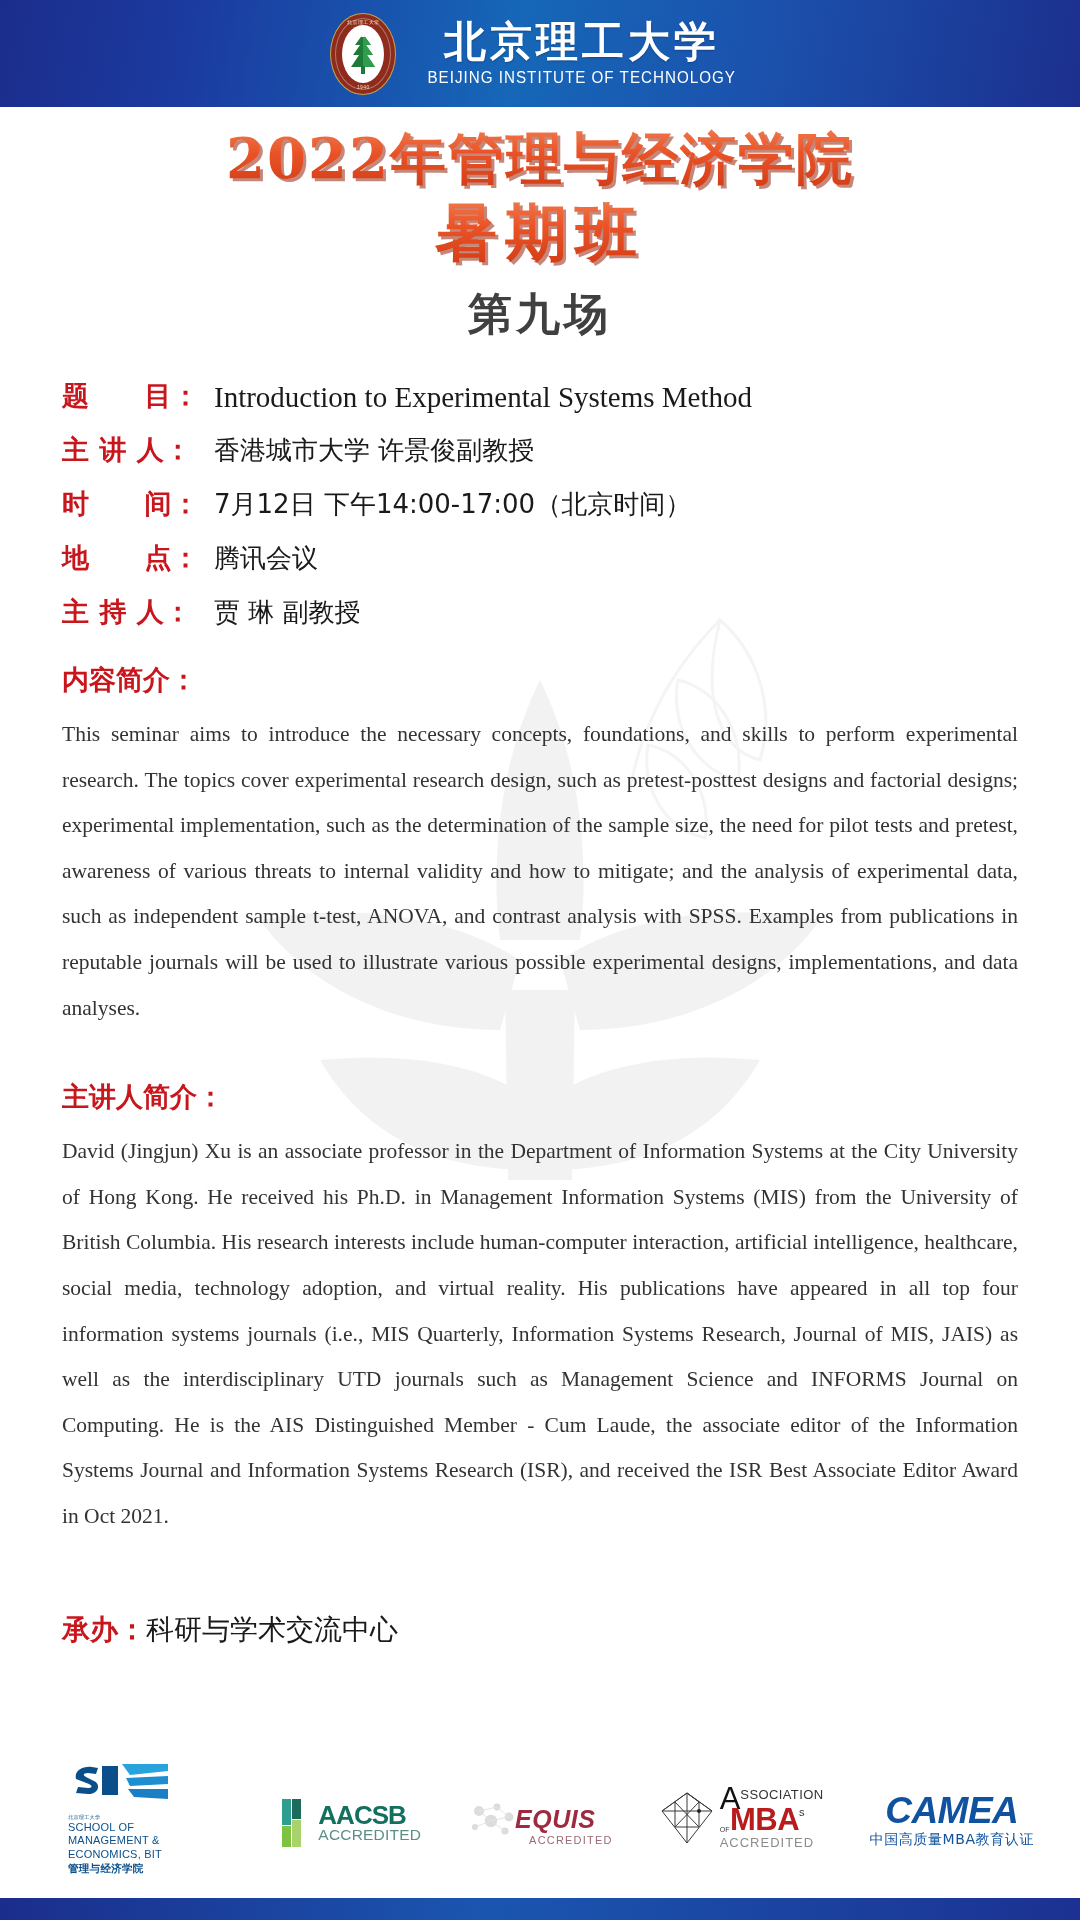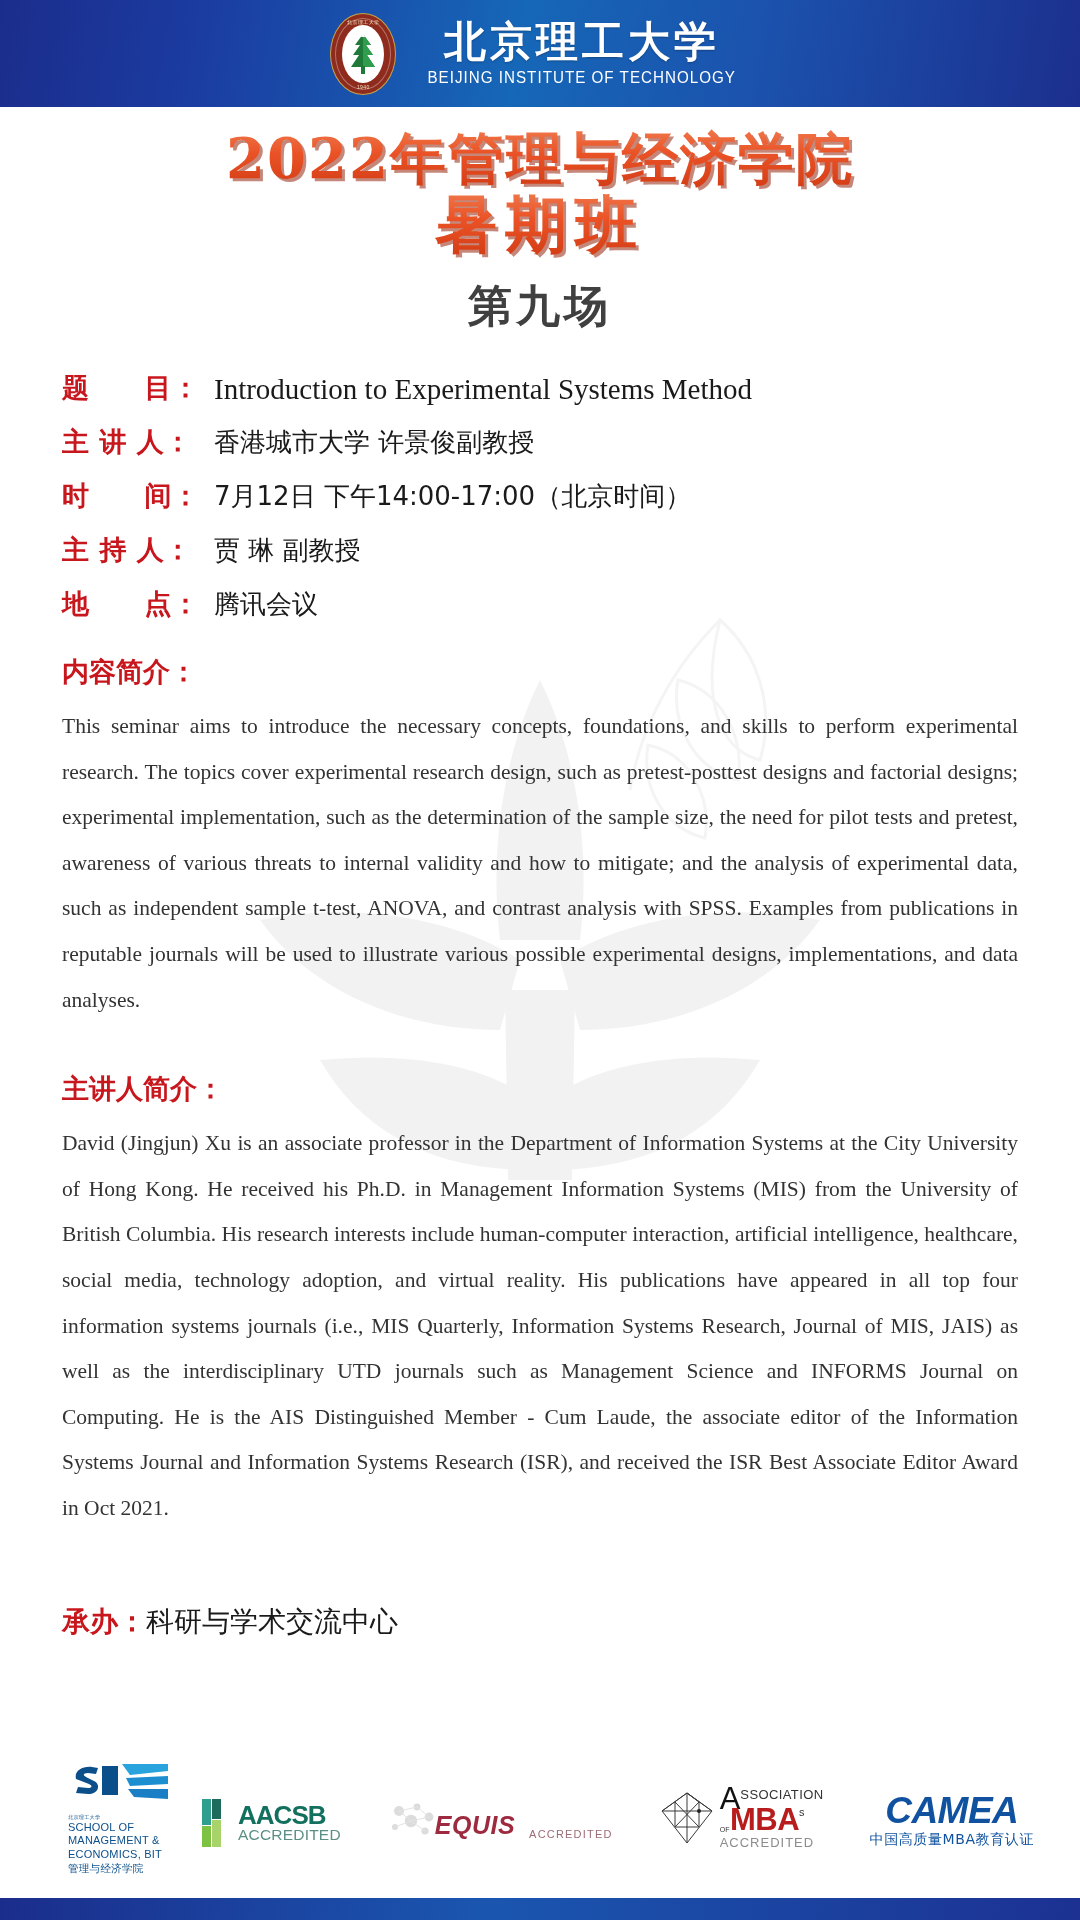--- a/index.html
+++ b/index.html
@@ -71,21 +71,21 @@
     font-family:"DejaVu Serif", serif;
     font-weight:bold;
     color:#e8502a;
     letter-spacing:2px;
     background:linear-gradient(180deg,#f07a4d 0%, #ea5226 42%, #d33b14 100%);
     -webkit-background-clip:text; background-clip:text; color:transparent;
     filter:drop-shadow(3px 3px 0 rgba(150,36,12,.55));
     line-height:1.12;
   }
   .title-line1 { font-size:56px; }
-  .title-line2 { font-size:62px; letter-spacing:8px; }
+  .title-line2 { font-size:62px; margin-top:8px; letter-spacing:8px; }
   .title-line3 {
     font-family:"DejaVu Sans", sans-serif;
     font-weight:bold; font-size:44px; color:#404040;
     letter-spacing:4px; margin-top:18px;
   }
 
   
   .info { margin:34px 0 0 62px; }
   .info-row { display:flex; align-items:flex-end; margin-bottom:18px; }
   .info-label {
@@ -138,34 +138,34 @@
   }
   .sme-logo { margin-left:68px; width:108px; }
   .sme-mark { display:block; }
   .sme-caption {
     margin-top:3px; text-align:left;
     font-family:"Liberation Sans",sans-serif;
     color:#0b4f8a;
   }
   .sme-cap-tiny { font-size:5.2px; letter-spacing:.2px; }
   .sme-cap-en { font-size:11px; font-weight:normal; line-height:1.22; letter-spacing:.2px; }
-  .sme-cap-cn { font-size:10.5px; font-weight:normal; margin-top:1px; letter-spacing:.3px; }
+  .sme-cap-cn { font-size:10.5px; font-weight:bold; margin-top:1px; letter-spacing:.3px; }
 
   .accreds {
     display:flex; align-items:flex-end; gap:46px;
     margin-left:auto; margin-right:46px;
   }
   .accred { display:flex; align-items:center; }
 
   .aacsb-wrap { display:flex; align-items:center; gap:6px; }
   .aacsb-text { display:flex; flex-direction:column; line-height:.92; }
   .aacsb-main { font-size:26px; font-weight:bold; color:#13705e; letter-spacing:-1px; font-family:"Liberation Sans",sans-serif;}
   .aacsb-sub { font-size:15.5px; color:#5b8f86; letter-spacing:.2px; font-family:"Liberation Sans",sans-serif;}
 
-  .equis-wrap { display:flex; flex-direction:row; align-items:flex-end; }
+  .equis-wrap { display:flex; flex-direction:column; align-items:flex-start; }
   .equis-main { font-size:25px; font-weight:bold; font-style:italic; color:#9d2a3f; letter-spacing:.5px; font-family:"Liberation Sans",sans-serif;}
   .equis-sub { font-size:11px; color:#9b6b75; letter-spacing:1.2px; margin-left:14px; font-family:"Liberation Sans",sans-serif;}
 
   .amba-wrap { display:flex; align-items:center; gap:5px; }
   .amba-text { display:flex; flex-direction:column; line-height:1; }
   .amba-row { display:flex; align-items:flex-start; }
   .amba-A { font-size:31px; color:#111; font-family:"Liberation Sans",sans-serif; line-height:.86;}
   .amba-assoc { font-size:13px; color:#333; letter-spacing:.4px; padding-top:2px; font-family:"Liberation Sans",sans-serif;}
   .amba-of { font-size:7px; color:#333; letter-spacing:.3px; font-family:"Liberation Sans",sans-serif;}
   .amba-mba { font-size:31px; font-weight:bold; color:#b91c1c; letter-spacing:-.5px; line-height:.86; font-family:"Liberation Sans",sans-serif;}
@@ -246,26 +246,26 @@
     </div>
     <div class="info-row">
       <span class="info-label">主 讲 人：</span>
       <span class="info-value">香港城市大学 许景俊副教授</span>
     </div>
     <div class="info-row">
       <span class="info-label">时　　间：</span>
       <span class="info-value">7月12日 下午14:00-17:00（北京时间）</span>
     </div>
     <div class="info-row">
+      <span class="info-label">地　　点：</span>
+      <span class="info-value">腾讯会议</span>
+    </div>
+    <div class="info-row">
       <span class="info-label">主 持 人：</span>
       <span class="info-value">贾 琳 副教授</span>
-    </div>
-    <div class="info-row">
-      <span class="info-label">地　　点：</span>
-      <span class="info-value">腾讯会议</span>
     </div>
   </div>
 
   <div class="section-head">内容简介：</div>
   <div class="body-text">This seminar aims to introduce the necessary concepts, foundations, and skills to perform experimental research. The topics cover experimental research design, such as pretest-posttest designs and factorial designs; experimental implementation, such as the determination of the sample size, the need for pilot tests and pretest, awareness of various threats to internal validity and how to mitigate; and the analysis of experimental data, such as independent sample t-test, ANOVA, and contrast analysis with SPSS. Examples from publications in reputable journals will be used to illustrate various possible experimental designs, implementations, and data analyses.</div>
 
   <div class="section-head second">主讲人简介：</div>
   <div class="body-text">David (Jingjun) Xu is an associate professor in the Department of Information Systems at the City University of Hong Kong. He received his Ph.D. in Management Information Systems (MIS) from the University of British Columbia. His research interests include human-computer interaction, artificial intelligence, healthcare, social media, technology adoption, and virtual reality. His publications have appeared in all top four information systems journals (i.e., MIS Quarterly, Information Systems Research, Journal of MIS, JAIS) as well as the interdisciplinary UTD journals such as Management Science and INFORMS Journal on Computing. He is the AIS Distinguished Member - Cum Laude, the associate editor of the Information Systems Journal and Information Systems Research (ISR), and received the ISR Best Associate Editor Award in Oct 2021.</div>
 
   <div class="host-line">

